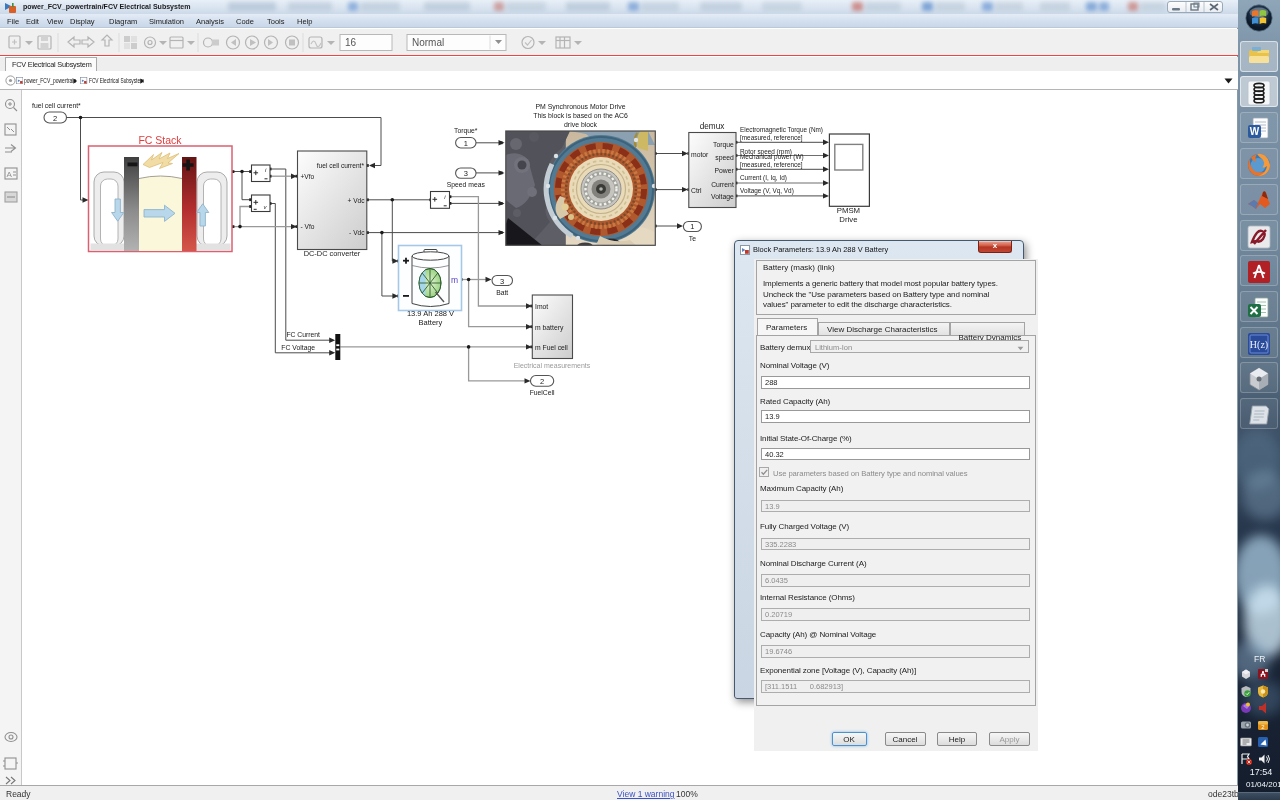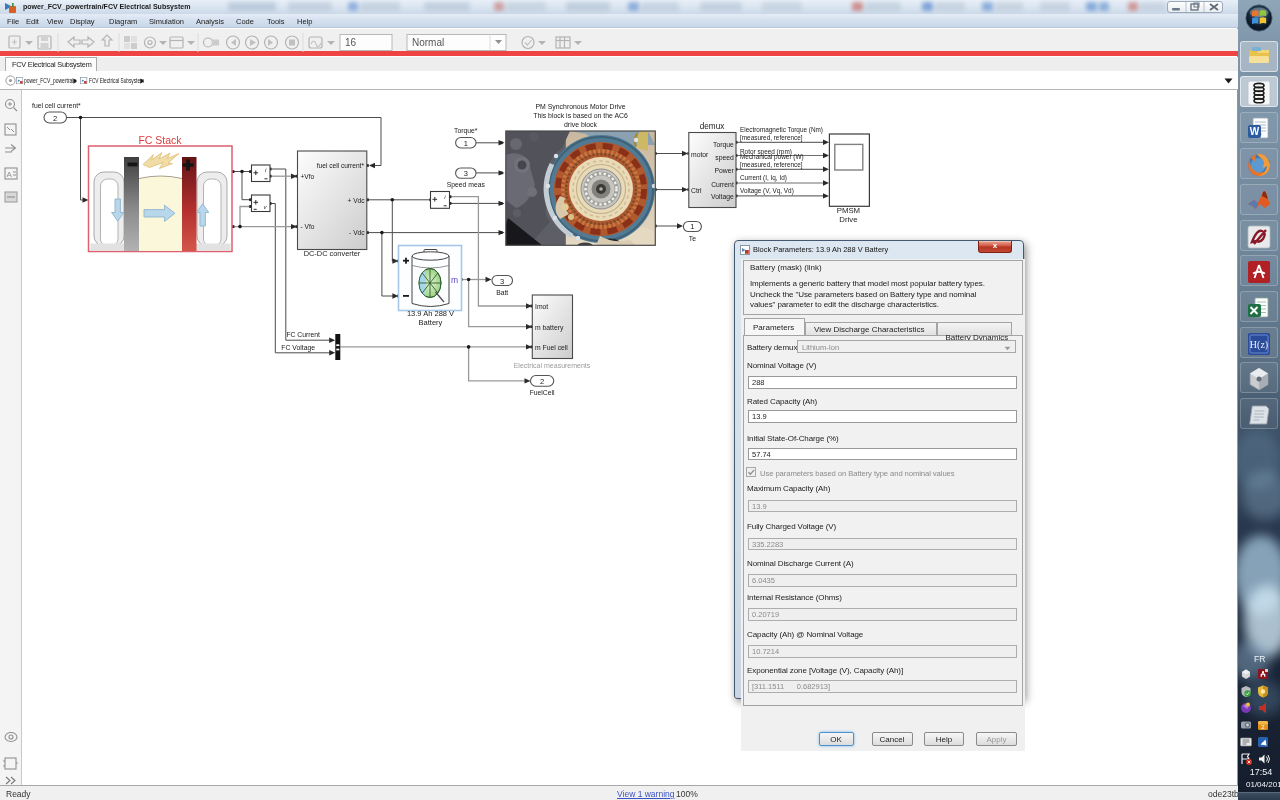--- a/index.html
+++ b/index.html
@@ -16,21 +16,21 @@
   
   #simwin { left:0; top:0; width:1238px; height:800px; background:#fff; border-right:1px solid #8a99a8; }
   #titlebar { left:0; top:0; width:1238px; height:14px;
     background:linear-gradient(180deg,#e8eff7 0%,#d9e4f0 55%,#ccd9e8 100%); overflow:hidden;font-weight:bold; }
   #titlebar .blob { position:absolute; top:2px; height:9px; filter:blur(2px); border-radius:2px; }
   #title-txt { position:absolute; left:23px; top:2px; font-size:8px; color:#1a1a1a; }
   #menubar { left:0; top:14px; width:1238px; height:14px;
     background:linear-gradient(180deg,#e4ecf6 0%,#d3dfee 55%,#c9d7e9 100%);
     border-bottom:1px solid #bac8da; }
   .menuitem { position:absolute; top:3px; font-size:7.5px; color:#222; }
-  #toolbar { left:0; top:29px; width:1238px; height:27px; background:#f0f0f0; border-bottom:5px solid #ef4444; }
+  #toolbar { left:0; top:29px; width:1238px; height:27px; background:#f0f0f0; border-bottom:1px solid #ef4444; }
   #tabstrip { left:0; top:57px; width:1238px; height:14px; background:#eeeeee; }
   #tab1 { position:absolute; left:5px; top:0px; width:92px; height:14px; background:#fbfbfb;
     border:1px solid #aaa; border-bottom:none; font-size:7.3px; letter-spacing:-0.2px; color:#222; padding-left:6px; padding-top:2px; }
   #crumbbar { left:0; top:71px; width:1238px; height:19px; background:#fff; border-bottom:1px solid #b5b5b5; }
   #leftbar { left:0; top:90px; width:22px; height:695px; background:#f4f4f4; border-right:1px solid #c8c8c8; }
   #canvas { left:23px; top:90px; width:1214px; height:695px; background:#fff; }
   #statusbar { left:0; top:785px; width:1238px; height:15px; background:#f0f0f0; border-top:1px solid #a8a8a8;
     font-size:8.5px; color:#333; }
 
   
@@ -38,21 +38,21 @@
   .tbtn { position:absolute; left:2px; width:38px; height:31px; border-radius:3px;
     border:1px solid rgba(255,255,255,0.22); background:rgba(255,255,255,0.06); }
   .tbtn.open { background:rgba(255,255,255,0.32); border-color:rgba(255,255,255,0.55); }
 
   
   #dlg { left:734px; top:240px; width:290px; height:459px;
     border:1px solid #44596e; border-radius:4px 4px 3px 3px;
     background:linear-gradient(180deg,#dde7f1 0%,#c9d5e2 100%);
     box-shadow:2px 3px 8px rgba(0,0,0,0.45); }
   #dlg-title { position:absolute; left:18px; top:4px; font-size:8px; color:#101010; }
-  #dlg-body { position:absolute; left:6px; top:18px; width:284px; height:492px; background:#f0f0f0; }
+  #dlg-body { position:absolute; left:19px; top:18px; width:284px; height:492px; background:#f0f0f0; }
   #dlg-close { position:absolute; right:11px; top:0px; width:34px; height:12px;
     background:linear-gradient(180deg,#e8a896 0%,#d4604c 40%,#b43522 55%,#c14734 100%);
     border:1px solid #7e2012; border-top:none; border-radius:0 0 3px 3px;
     box-shadow:inset 0 1px 0 rgba(255,255,255,0.35);
     color:#fff; font-size:8px; text-align:center; line-height:10px; font-weight:bold; }
   .fld-label { position:absolute; left:6px; font-size:8px; color:#1c1c1c; letter-spacing:-0.1px; }
   .fld { position:absolute; left:7px; width:269px; height:12.5px; border:1px solid #999;
     background:#fff; font-size:7.5px; color:#222; padding:0 3px; line-height:11.5px; }
   .fld.dis { background:#efefef; color:#8b8b8b; border-color:#adadad; }
   .dbtn { position:absolute; height:14px; border:1px solid #8a8a8a; border-radius:2px;
@@ -797,37 +797,37 @@
       <div class="abs" style="left:56px;top:81px;width:219px;height:13px;border:1px solid #a8a8a8;background:#f0f0f0;font-size:7.5px;color:#8b8b8b;padding:2px 4px">Lithium-Ion
         <svg class="abs" style="right:4px;top:5px" width="7" height="5" viewBox="0 0 8 6">
             <path d="M0.5,1 L7.5,1 L4,5 Z" fill="#9a9a9a"></path>
           </svg>
       </div>
       <div class="fld-label" style="top:102.3px">Nominal Voltage (V)</div>
       <div class="fld" style="top:117px">288</div>
       <div class="fld-label" style="top:138.4px">Rated Capacity (Ah)</div>
       <div class="fld" style="top:151.4px">13.9</div>
       <div class="fld-label" style="top:174.5px">Initial State-Of-Charge (%)</div>
-      <div class="fld" style="top:188.8px">57.74</div>
+      <div class="fld" style="top:188.8px">40.32</div>
       <div class="abs" style="left:5px;top:208px;width:10px;height:10px;border:1px solid #a8a8a8;background:#efefef">
         <svg width="9" height="9" viewBox="0 0 9 9" style="display:block">
             <path d="M1.5,4.2 L3.4,6.2 L7.2,1.8" stroke="#8f8f8f" stroke-width="1.3" fill="none"></path>
           </svg>
       </div>
       <div class="abs" style="left:19px;top:210px;font-size:7.7px;color:#8b8b8b;letter-spacing:-0.1px">Use parameters based on Battery type and nominal values</div>
       <div class="fld-label" style="top:225.4px">Maximum Capacity (Ah)</div>
       <div class="fld dis" style="top:240.8px">13.9</div>
       <div class="fld-label" style="top:263.4px">Fully Charged Voltage (V)</div>
       <div class="fld dis" style="top:278.7px">335.2283</div>
       <div class="fld-label" style="top:300.2px">Nominal Discharge Current (A)</div>
       <div class="fld dis" style="top:315.2px">6.0435</div>
       <div class="fld-label" style="top:333.9px">Internal Resistance (Ohms)</div>
       <div class="fld dis" style="top:349.3px">0.20719</div>
       <div class="fld-label" style="top:370.8px">Capacity (Ah) @ Nominal Voltage</div>
-      <div class="fld dis" style="top:386.1px">10.7214</div>
+      <div class="fld dis" style="top:386.1px">19.6746</div>
       <div class="fld-label" style="top:406.8px">Exponential zone [Voltage (V), Capacity (Ah)]</div>
       <div class="fld dis" style="top:421px">[311.1511&nbsp;&nbsp;&nbsp;&nbsp;&nbsp;&nbsp;0.682913]</div>
       <div class="dbtn" style="left:77.5px;top:473px;width:35px;border-color:#4d90d0;box-shadow:0 0 3px #7ab8e8">OK</div>
       <div class="dbtn" style="left:130.5px;top:473px;width:41px">Cancel</div>
       <div class="dbtn" style="left:183px;top:473px;width:40px">Help</div>
       <div class="dbtn" style="left:235px;top:473px;width:41px;color:#9a9a9a">Apply</div>
     </div>
   </div>
 </div>
 

